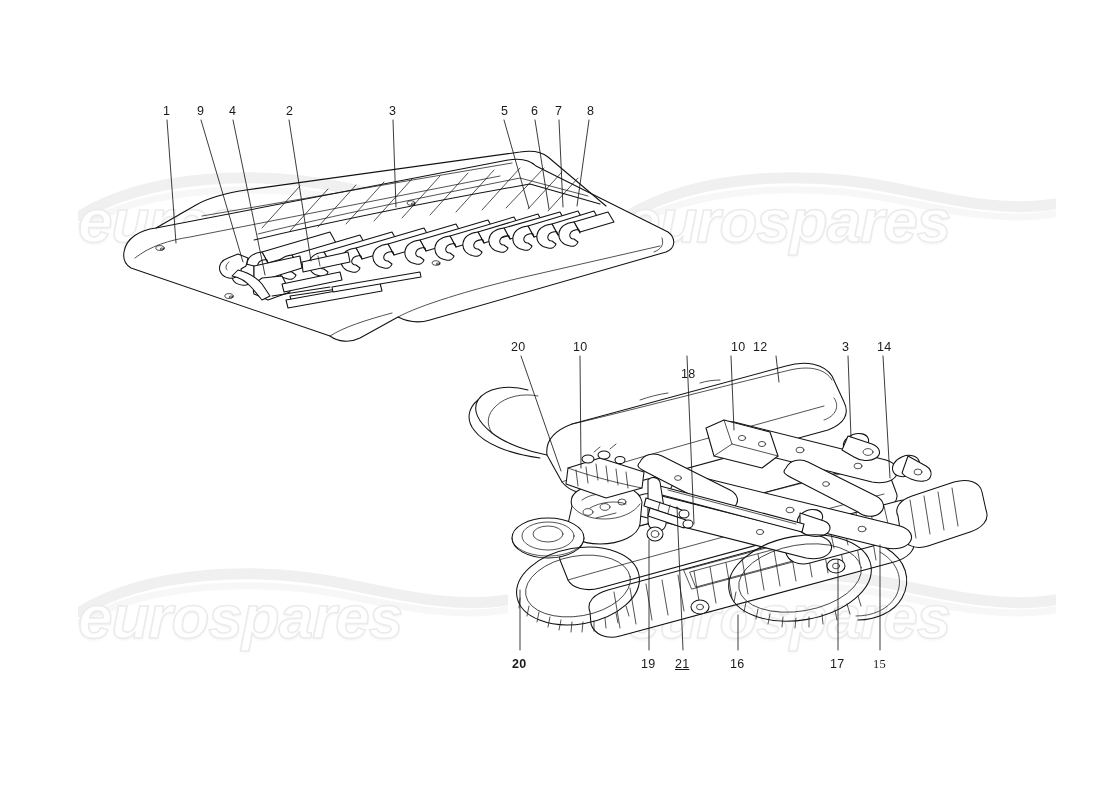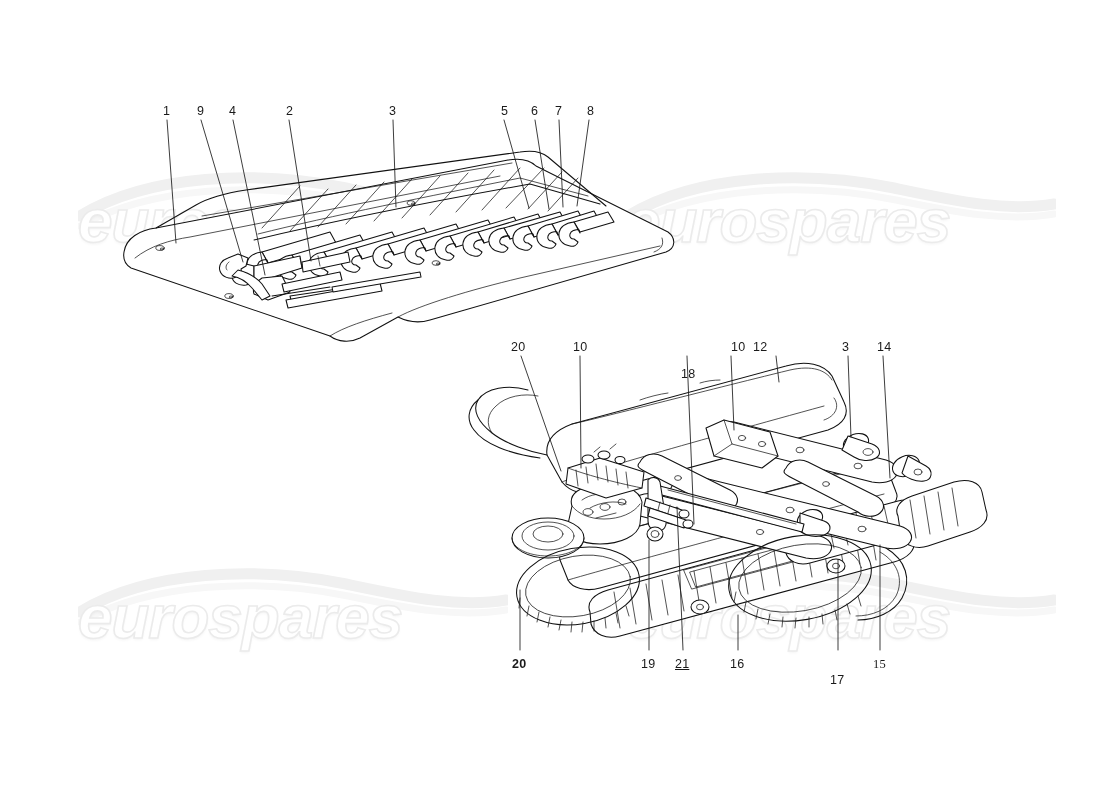--- a/index.html
+++ b/index.html
@@ -576,17 +576,17 @@
     <span class="callout" style="left:681px; top:340px;margin-top:27px;">18</span>
     <span class="callout" style="left:725px; top:340px;margin-left:28px;">12</span>
     <span class="callout" style="left:731px; top:340px;">10</span>
     <span class="callout" style="left:842px; top:340px;">3</span>
     <span class="callout" style="left:877px; top:340px;">14</span>
 
     <span class="callout" style="left:512px; top:657px;font-weight:bold;">20</span>
     <span class="callout" style="left:641px; top:657px;">19</span>
     <span class="callout" style="left:675px; top:657px;text-decoration:underline;">21</span>
     <span class="callout" style="left:730px; top:657px;">16</span>
-    <span class="callout" style="left:830px; top:657px;margin-top:16px;">17</span>
+    <span class="callout" style="left:830px; top:657px;">17</span>
     <span class="callout" style="left:873px; top:657px;font-family:Liberation Serif, serif;">15</span>
   </div>
 
 </div>
 
 </body></html>

